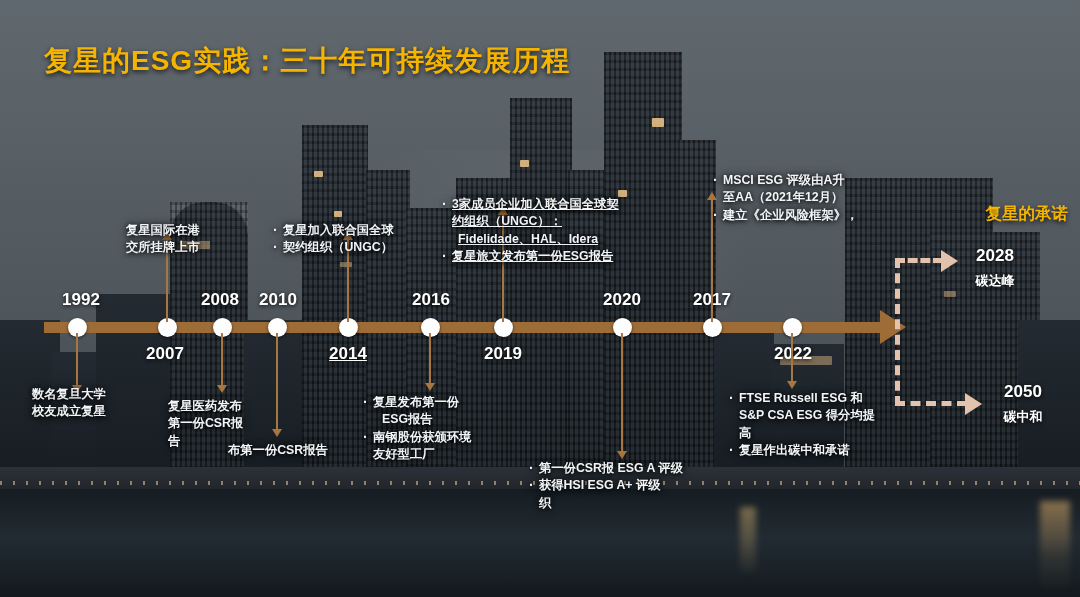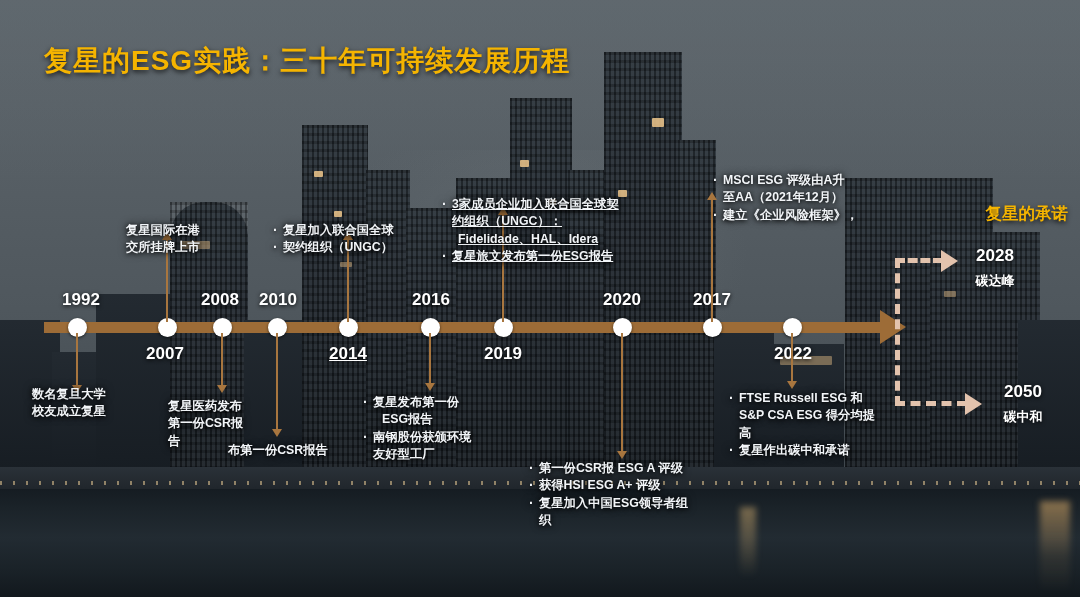--- a/index.html
+++ b/index.html
@@ -299,21 +299,20 @@
   <div class="ev" style="left:441px; top:196px; width:232px;text-decoration:underline;">
     <div class="li">3家成员企业加入联合国全球契</div>
     <div class="plain" style="padding-left:11px;">约组织（UNGC）：</div>
     <div class="plain" style="padding-left:17px;">Fidelidade、HAL、Idera</div>
     <div class="li">复星旅文发布第一份ESG报告</div>
   </div>
 
   <div class="ev" style="left:528px; top:460px; width:210px;">
     <div class="li">第一份CSR报 ESG A 评级</div>
     <div class="li">获得HSI ESG A+ 评级</div>
-    <div class="li">复星加入中国ESG领导者组</div>
     <div class="plain" style="padding-left:11px;">织</div>
   </div>
 
   <div class="ev" style="left:712px; top:172px; width:180px;">
     <div class="li">MSCI ESG 评级由A升</div>
     <div class="plain" style="padding-left:11px;">至AA（2021年12月）</div>
     <div class="li">建立《企业风险框架》，</div>
   </div>
 
   <div class="ev" style="left:728px; top:390px; width:160px;">

